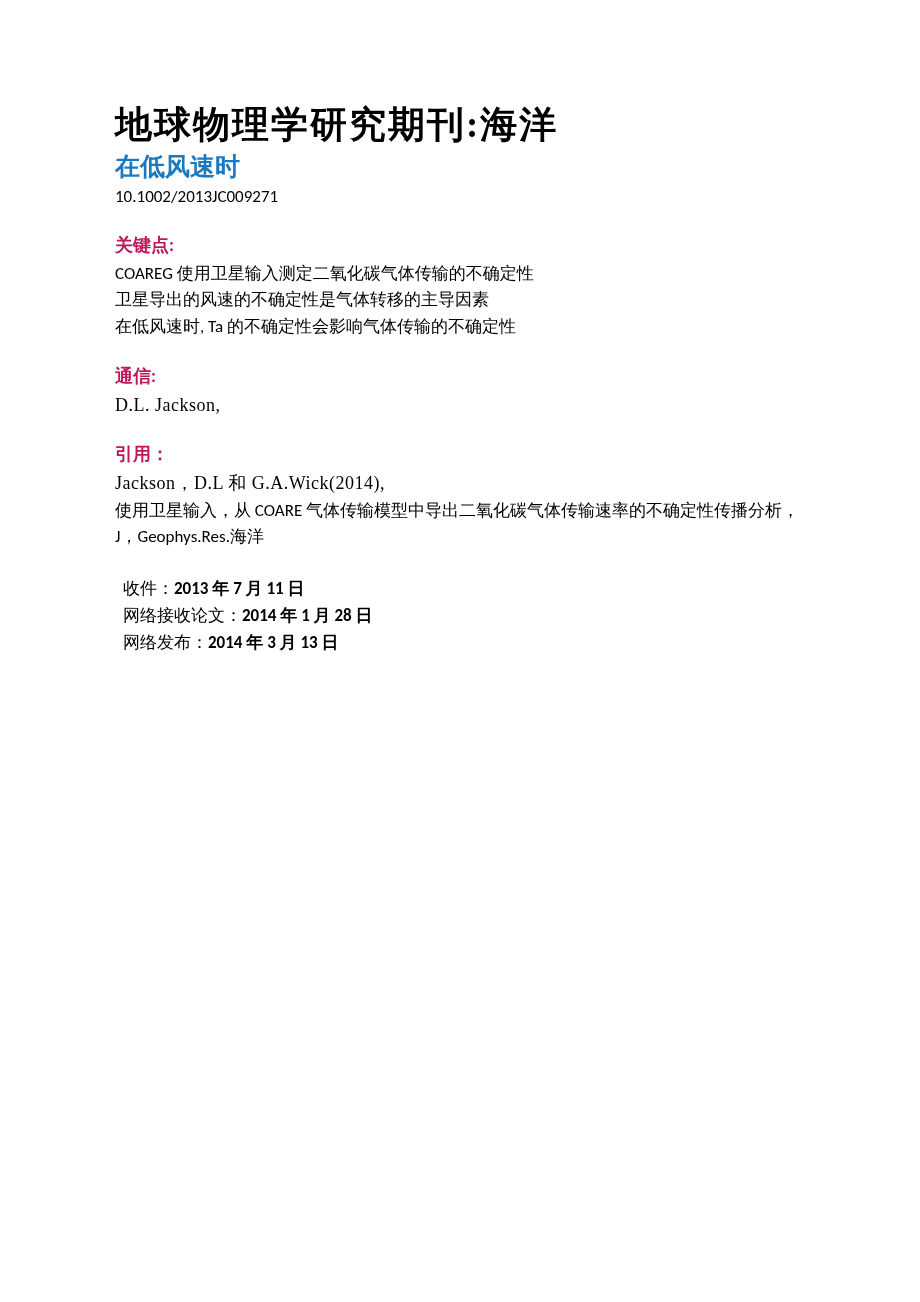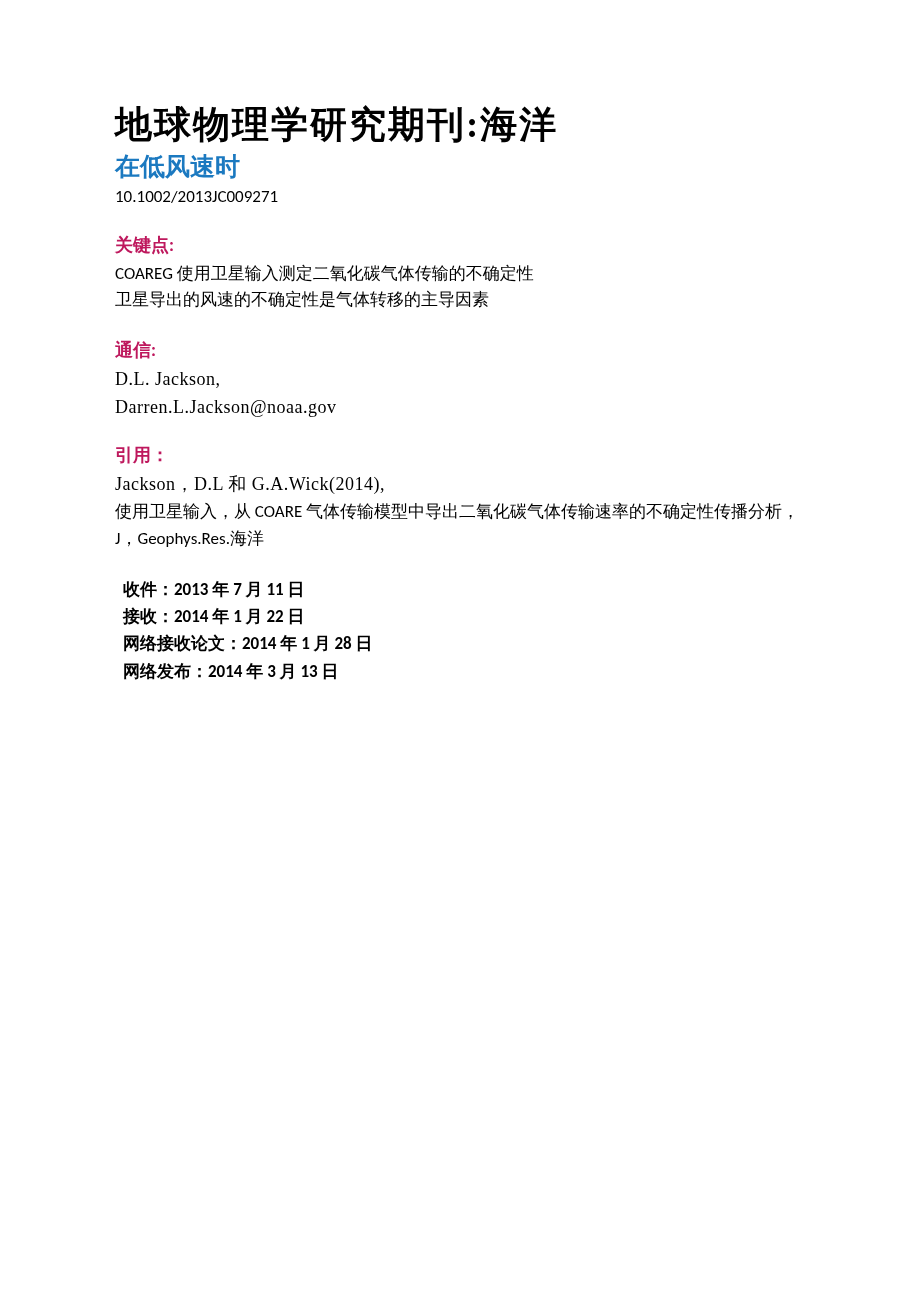--- a/index.html
+++ b/index.html
@@ -46,56 +46,53 @@
     .mono-line {
       font-family: Liberation Serif, serif;
       font-size: 18px;
       letter-spacing: 0.5px;
     }
     .dates-block {
       font-size: 17px;
       line-height: 1.6;
       margin-top: 2px;
     }
-    .dates-block .label { font-weight: bold; padding-left: 8px; }
+    .dates-block .label { font-weight: normal; padding-left: 8px; }
     .dates-block .val { font-weight: bold; }
   </style>
 </head>
 <body>
 
 <h1 class="journal-title">地球物理学研究期刊:海洋</h1>
 
 <h2 class="section-heading">在低风速时</h2>
 <div class="doi-line">10.1002/2013JC009271</div>
 
 <h3 class="sub-heading">关键点:</h3>
 <div class="text-block">
   <div>COAREG 使用卫星输入测定二氧化碳气体传输的不确定性</div>
   <div>卫星导出的风速的不确定性是气体转移的主导因素</div>
+  <div>在低风速时, Ta 的不确定性会影响气体传输的不确定性</div>
 </div>
 
 <h3 class="sub-heading">通信:</h3>
 <div class="text-block-tight">
   <div class="mono-line">D.L.  Jackson,</div>
-  <div class="mono-line">Darren.L.Jackson@noaa.gov</div>
 </div>
 
 <h3 class="sub-heading">引用：</h3>
 <div class="text-block">
   <div class="mono-line">Jackson，D.L 和 G.A.Wick(2014),</div>
   <div>使用卫星输入，从 COARE 气体传输模型中导出二氧化碳气体传输速率的不确定性传播分析，</div>
   <div>J，Geophys.Res.海洋</div>
 </div>
 
 <div class="dates-block">
   <div>
     <span class="label">收件：</span><span class="val">2013 年 7 月 11 日</span>
   </div>
   <div>
-    <span class="label">接收：</span><span class="val">2014 年 1 月 22 日</span>
-  </div>
-  <div>
     <span class="label">网络接收论文：</span><span class="val">2014 年 1 月 28  日</span>
   </div>
   <div>
     <span class="label">网络发布：</span><span class="val">2014 年 3 月 13 日</span>
   </div>
 </div>
 
 </body></html>

